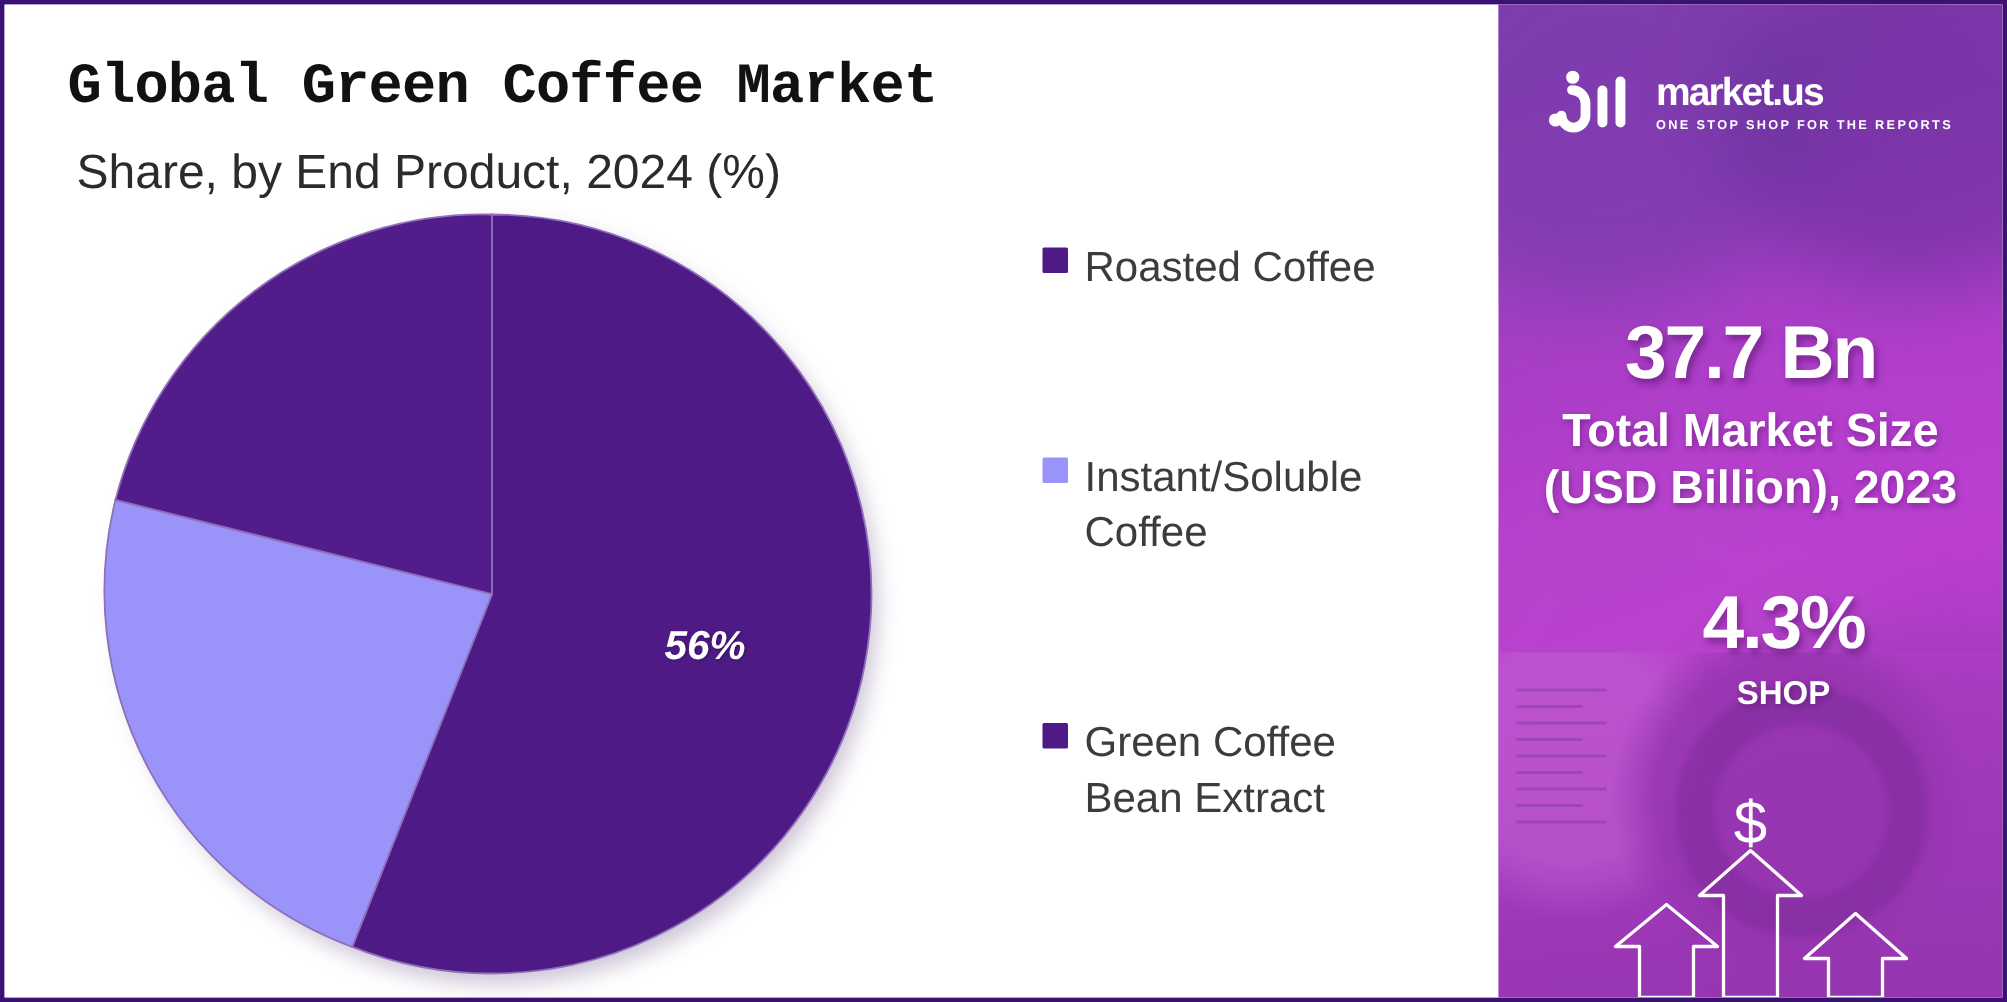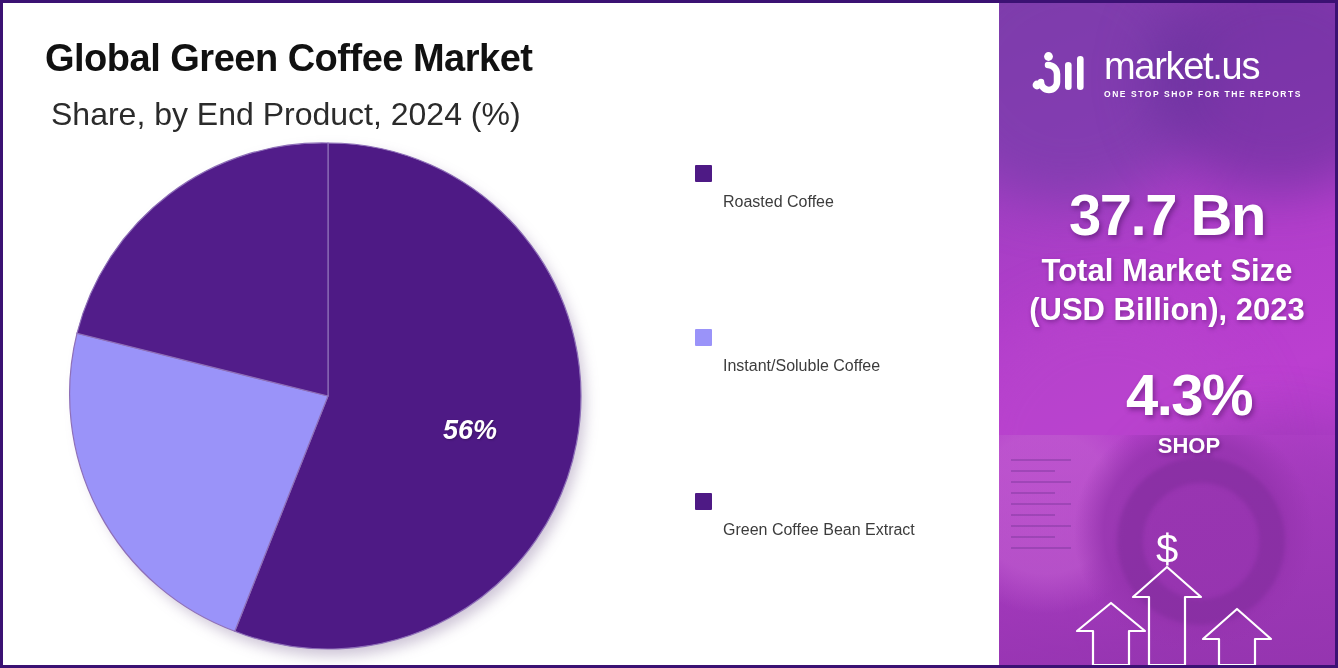--- a/index.html
+++ b/index.html
@@ -33,20 +33,21 @@
 
   #chart-title {
     position: absolute;
     left: 42px;
     top: 34px;
     font-size: 38px;
     font-weight: bold;
     letter-spacing: -0.5px;
     color: #111111;
     white-space: nowrap;
+    font-family: Liberation Mono, monospace;
   }
 
   #chart-subtitle {
     position: absolute;
     left: 48px;
     top: 93px;
     font-size: 32px;
     font-weight: normal;
     color: #2b2b2b;
     white-space: nowrap;
@@ -110,25 +111,24 @@
   .legend-swatch {
     width: 17px;
     height: 17px;
     flex: 0 0 17px;
     margin-top: 6px;
     margin-right: 11px;
     border-radius: 1px;
   }
 
   .legend-label {
-    font-size: 16px;
+    font-size: 28px;
     line-height: 37px;
     color: #3c3c3c;
     max-width: 230px;
-    margin-top: 24px;
   }
 
   
   #stats-panel {
     position: relative;
     width: 336px;
     height: 100%;
     flex: 0 0 336px;
     overflow: hidden;
     background:
@@ -203,22 +203,22 @@
     display: flex;
     align-items: center;
     justify-content: center;
   }
 
   #logo-mark { margin-right: 10px; }
 
   #logo-text-block { display: flex; flex-direction: column; align-items: flex-start; }
 
   #logo-wordmark {
-    font-size: 38px;
-    font-weight: normal;
+    font-size: 26px;
+    font-weight: bold;
     color: #ffffff;
     letter-spacing: -1.3px;
     line-height: 1;
   }
 
   #logo-tagline {
     font-size: 8.5px;
     font-weight: bold;
     color: #ffffff;
     letter-spacing: 1.55px;
@@ -232,25 +232,26 @@
     left: 0;
     width: 336px;
     text-align: center;
     color: #ffffff;
   }
 
   #stat-market { top: 182px; }
   #stat-cagr   { top: 362px; padding-left: 44px; }
 
   .stat-value {
-    font-size: 58px;
+    font-size: 50px;
     font-weight: bold;
     letter-spacing: -1.5px;
     line-height: 1.05;
     text-shadow: 2px 3px 5px rgba(60,10,80,0.45);
+    margin-top: 24px;
   }
 
   .stat-caption {
     font-size: 31px;
     font-weight: bold;
     line-height: 1.25;
     margin-top: 6px;
     text-shadow: 1px 2px 4px rgba(60,10,80,0.40);
   }
 

